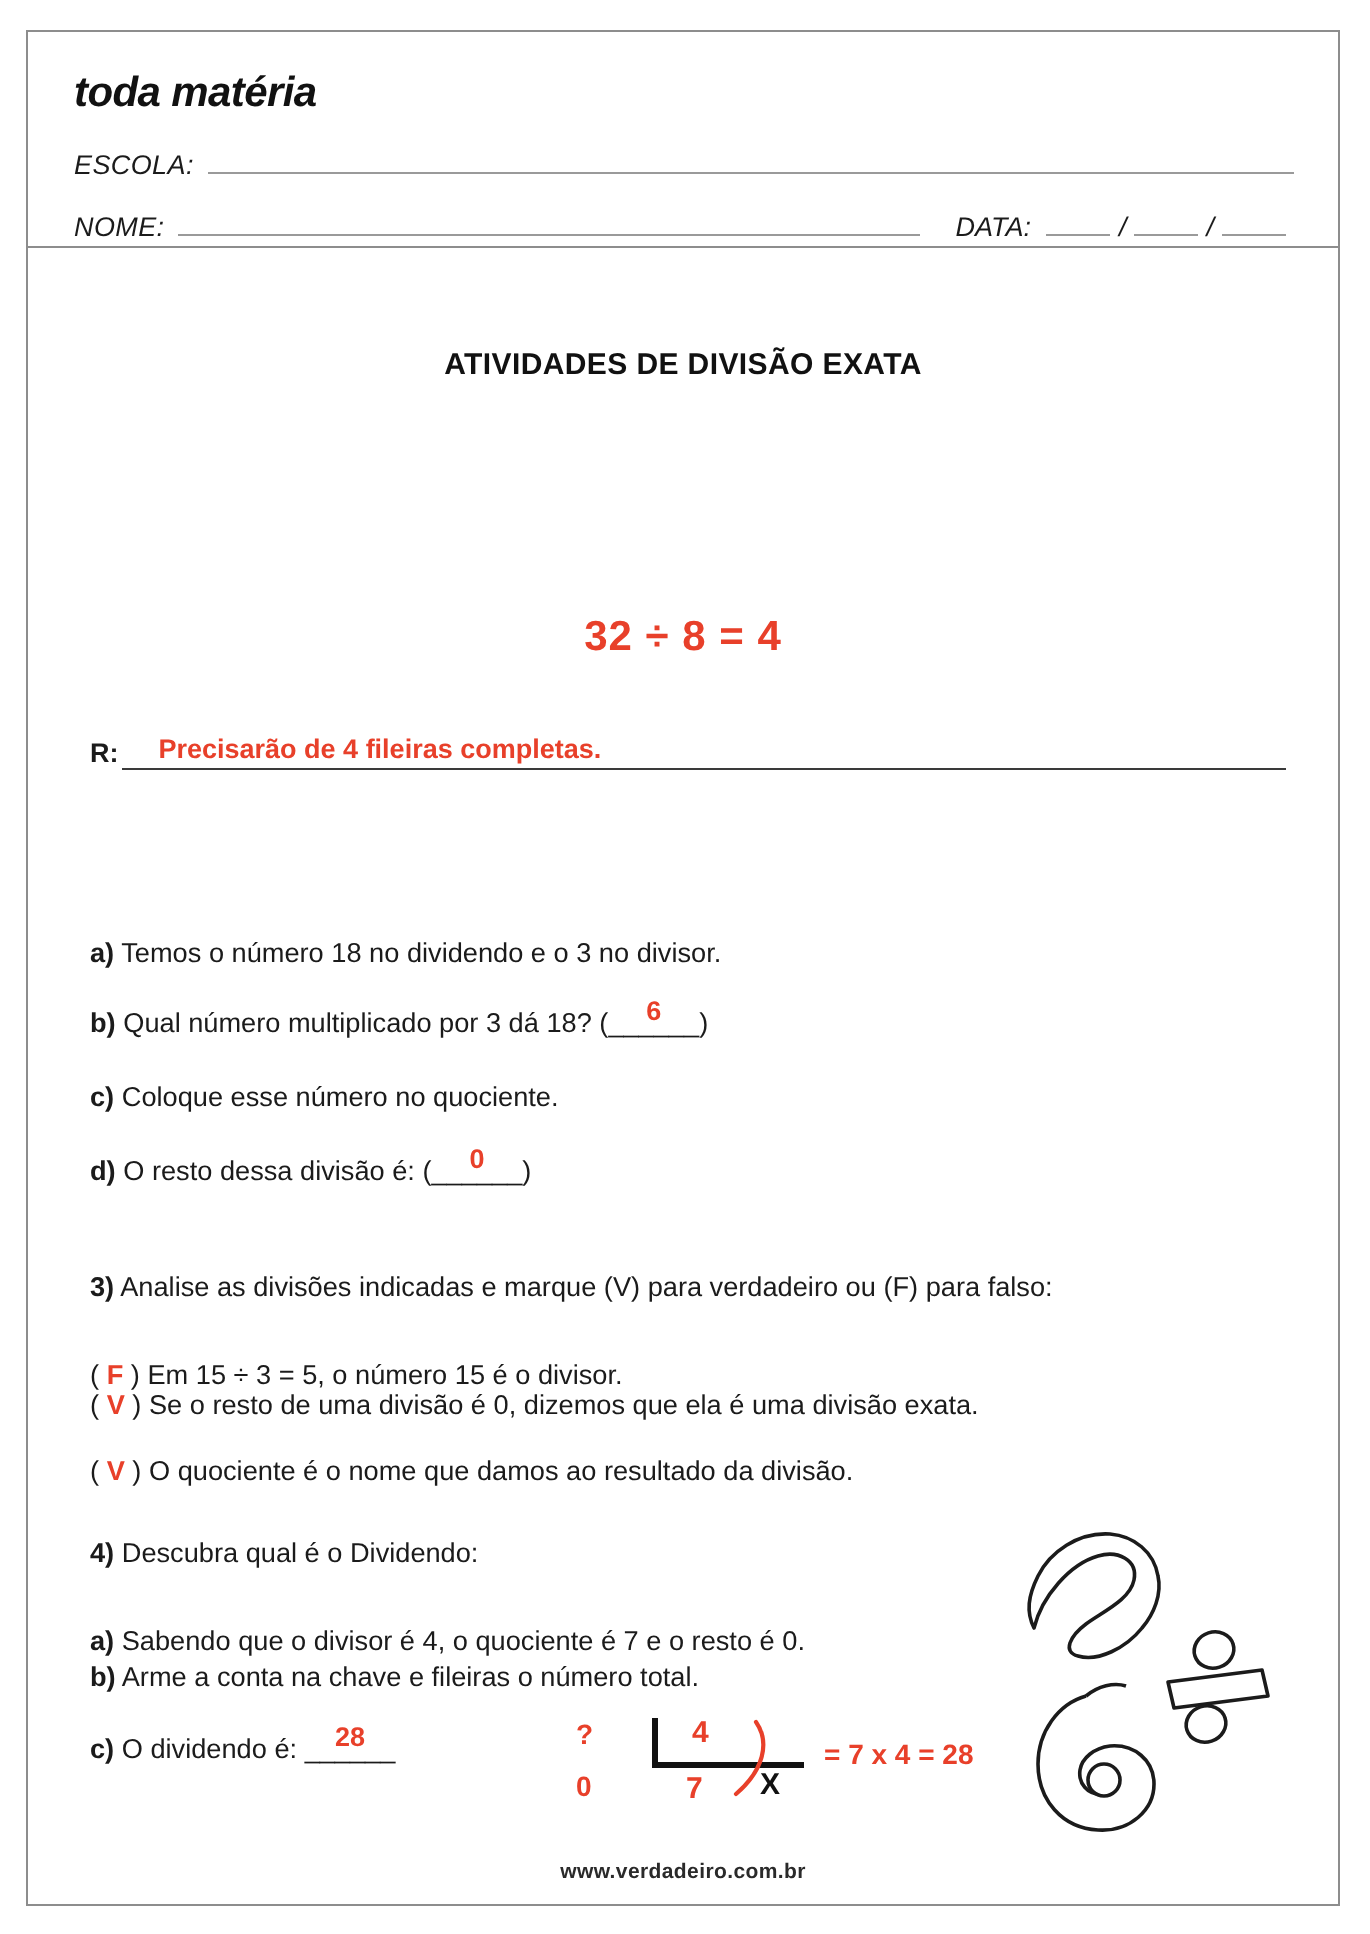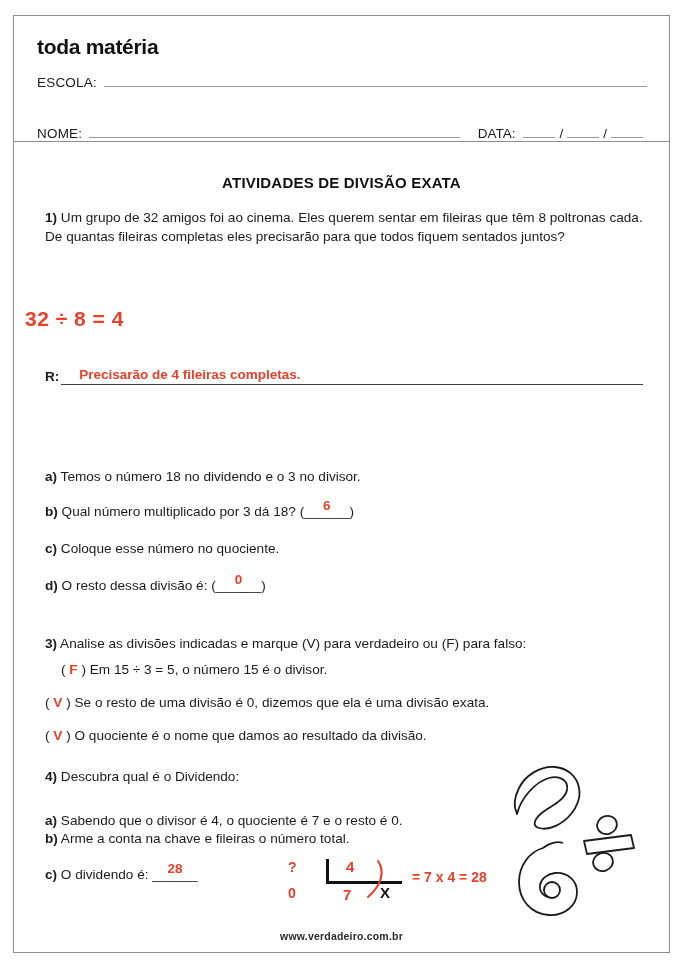--- a/index.html
+++ b/index.html
@@ -26,23 +26,24 @@
     border: 1.5px solid #8d8d8d;
     box-sizing: border-box;
   }
 
   
   .header {
     position: absolute;
     left: 13px;
     top: 15px;
     width: 657px;
-    height: 127px;
+    height: 109px;
     box-sizing: border-box;
     border-bottom: 1.5px solid #8d8d8d;
+    font-style: italic;
   }
   .brand {
     position: absolute;
     left: 24px;
     top: 20px;
     font-size: 21px;
     font-weight: bold;
     letter-spacing: -0.3px;
     color: #111111;
     white-space: nowrap;
@@ -67,21 +68,20 @@
     border-bottom: 1px solid #9a9a9a;
     height: 9px;
     margin-left: 7px;
   }
   .date-group {
     flex: 0 0 auto;
     display: flex;
     align-items: baseline;
     margin-left: 18px;
     font-size: 13.5px;
-    margin-top: 20px;
   }
   .date-group .seg {
     display: inline-block;
     width: 32px;
     border-bottom: 1px solid #9a9a9a;
     height: 9px;
     margin: 0 4px;
   }
   .date-group .slash { color: #1b1b1b; }
   .date-label { margin-right: 4px; }
@@ -113,22 +113,23 @@
     left: 32px;
     width: 598px;
     font-size: 13.6px;
     line-height: 1.42;
     color: #1b1b1b;
   }
   .q b, .lbl { font-weight: bold; }
 
   .eq {
     position: absolute;
-    left: 12px;
+    left: 0;
     width: 100%;
+    text-align: center;
     color: #e8402a;
     font-size: 21px;
     font-weight: bold;
     letter-spacing: 0.5px;
   }
 
   .answer-row {
     position: absolute;
     left: 32px;
     width: 598px;
@@ -315,23 +316,20 @@
       <span class="slash">/</span>
       <span class="seg"></span>
     </span>
   </div>
 </div>
 
 <div class="sheet">
 
   <div class="title">ATIVIDADES DE DIVISÃO EXATA</div>
 
-  <div class="q" style="top:66px;">
-    <b>1)</b><span> Um grupo de 32 amigos foi ao cinema. Eles querem sentar em fileiras que têm 8 poltronas cada. De quantas fileiras completas eles precisarão para que todos fiquem sentados juntos?</span>
-  </div>
 
   <div class="eq" style="top:165px;">32 ÷ 8 = 4</div>
 
   <div class="answer-row" style="top:224px;">
     <span class="rlabel">R:</span>
     <span class="answer-underline">
       <span class="answer-text">Precisarão de 4 fileiras completas.</span>
     </span>
   </div>
 
@@ -349,21 +347,21 @@
   </div>
 
   <div class="q" style="top:434px;">
     <b>d)</b><span> O resto dessa divisão é: (</span><span class="blank"><span class="ph">______</span><span class="val">0</span></span><span>)</span>
   </div>
 
   <div class="q" style="top:492px;">
     <b>3)</b><span> Analise as divisões indicadas e marque (V) para verdadeiro ou (F) para falso:</span>
   </div>
 
-  <div class="q" style="top:518px;margin-left:16px;">
+  <div class="q" style="top:536px;">
     <span>(</span>
     <span class="mark">F</span>
     <span>)</span><span> Em 15 ÷ 3 = 5, o número 15 é o divisor.</span>
   </div>
 
   <div class="q" style="top:551px;">
     <span>(</span>
     <span class="mark">V</span>
     <span>)</span><span> Se o resto de uma divisão é 0, dizemos que ela é uma divisão exata.</span>
   </div>

